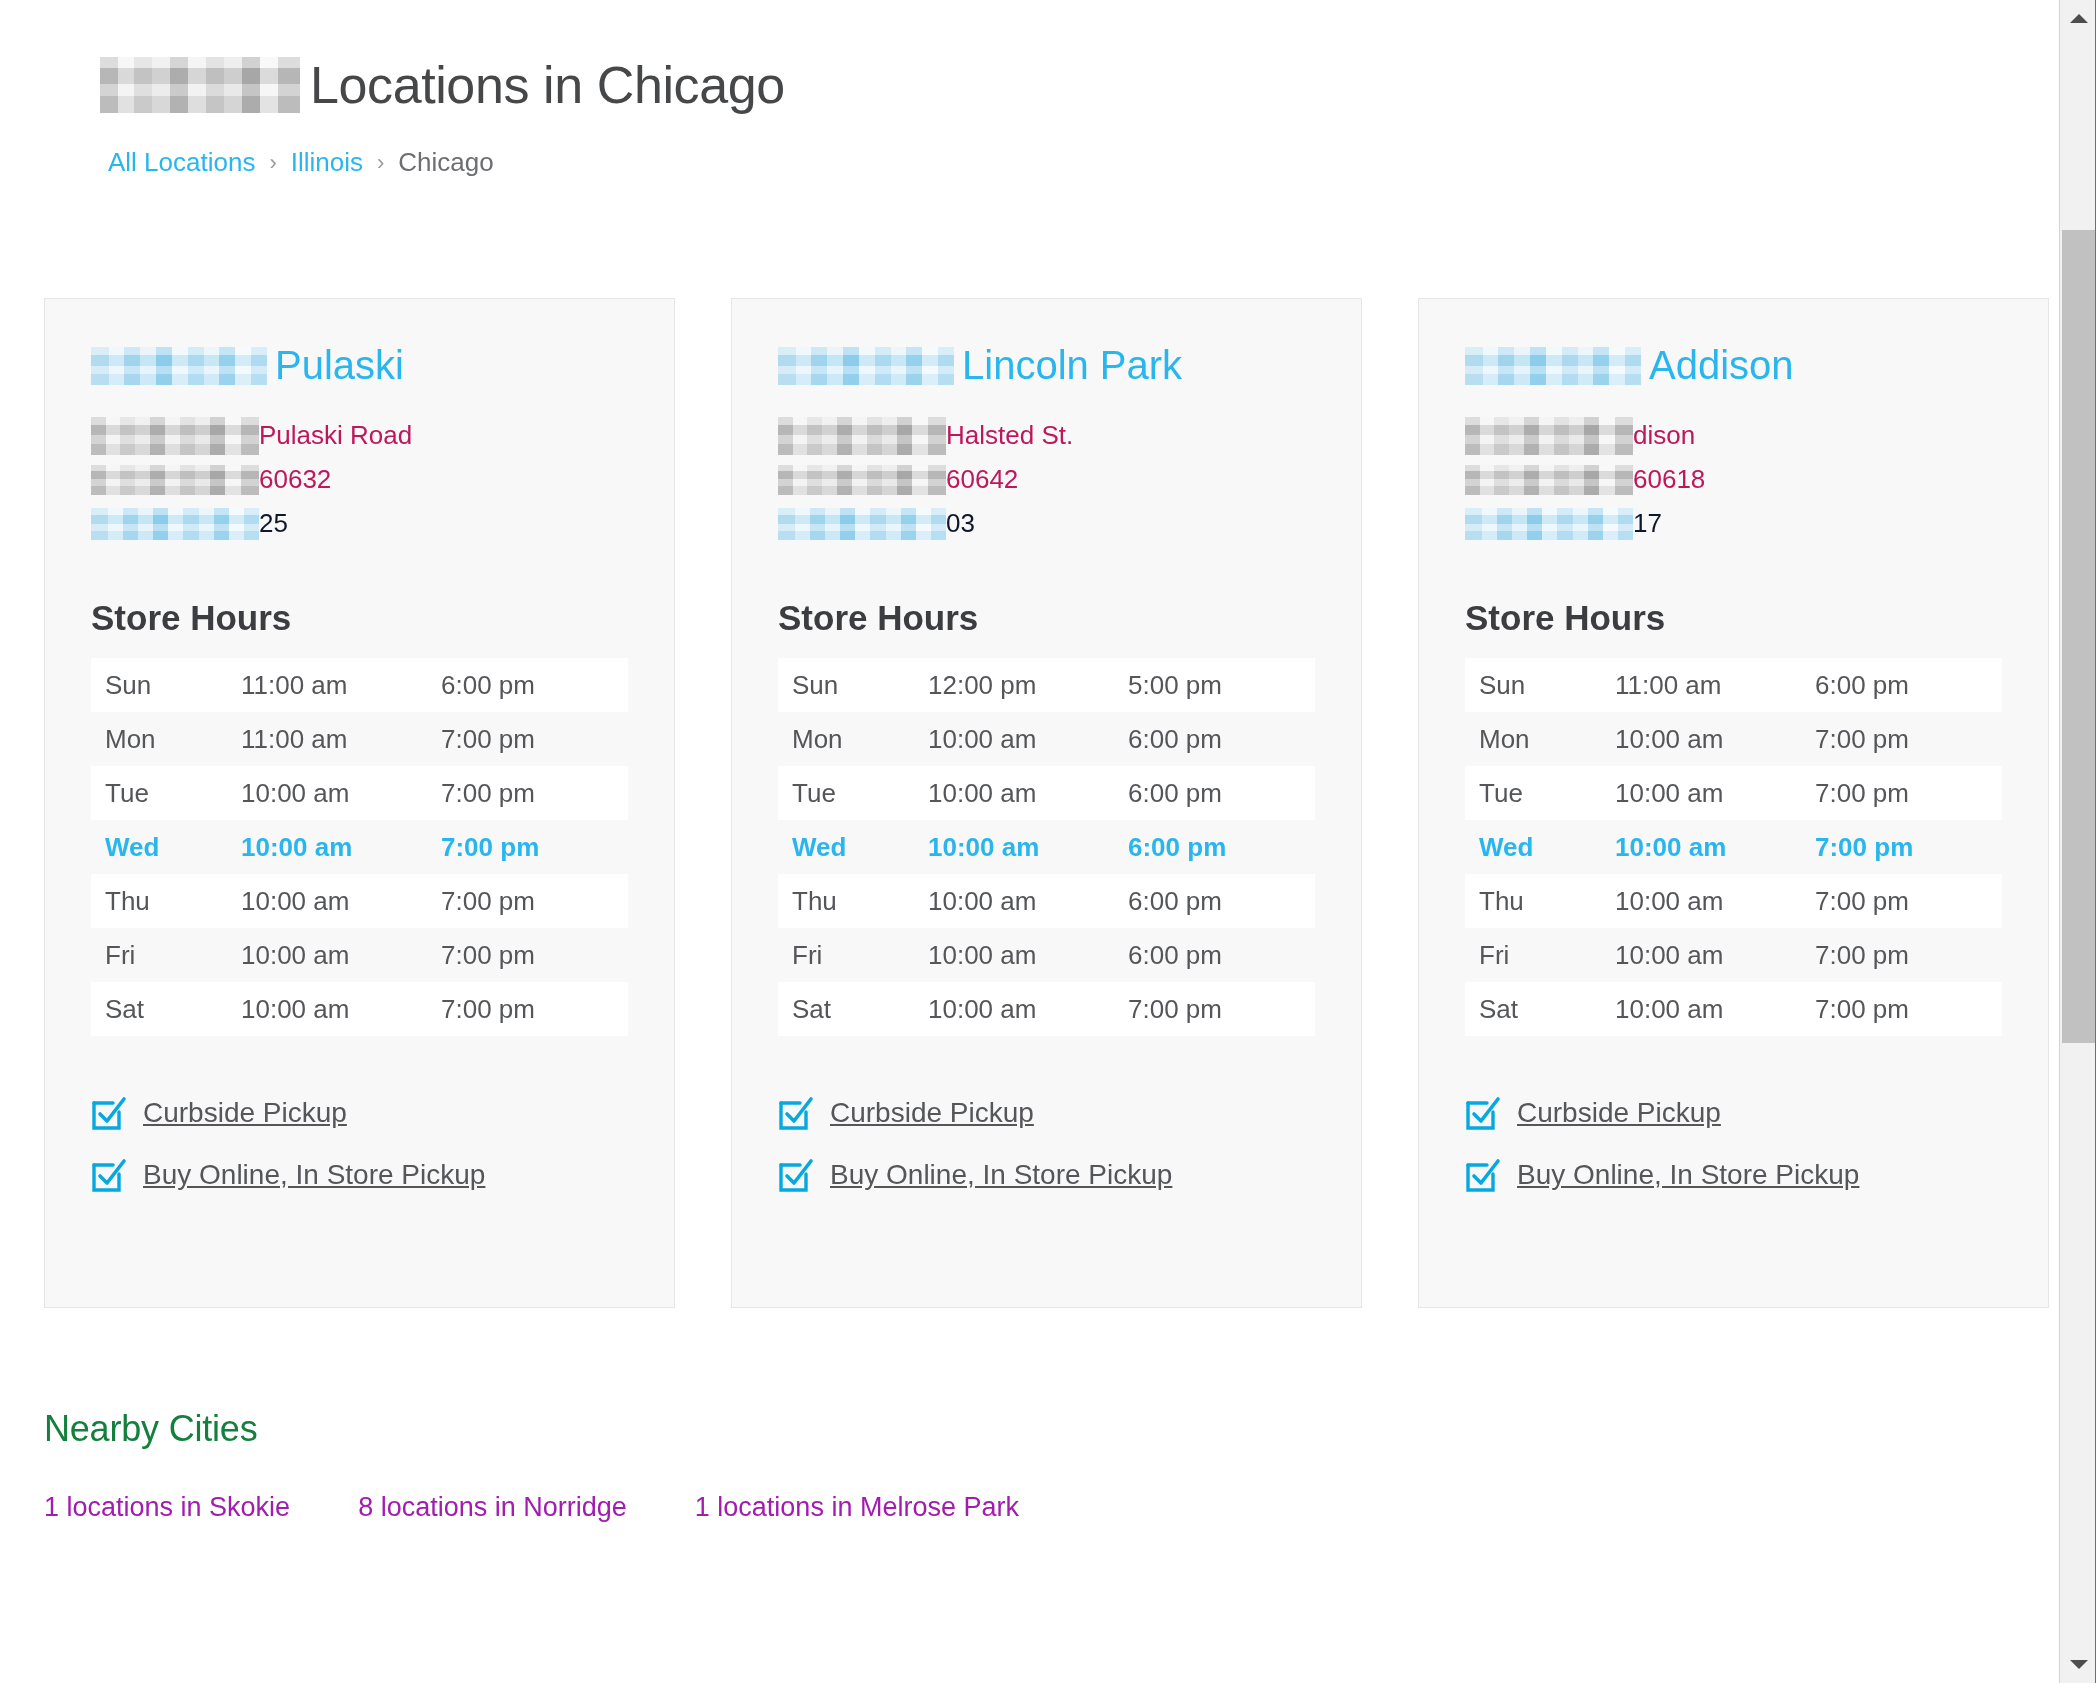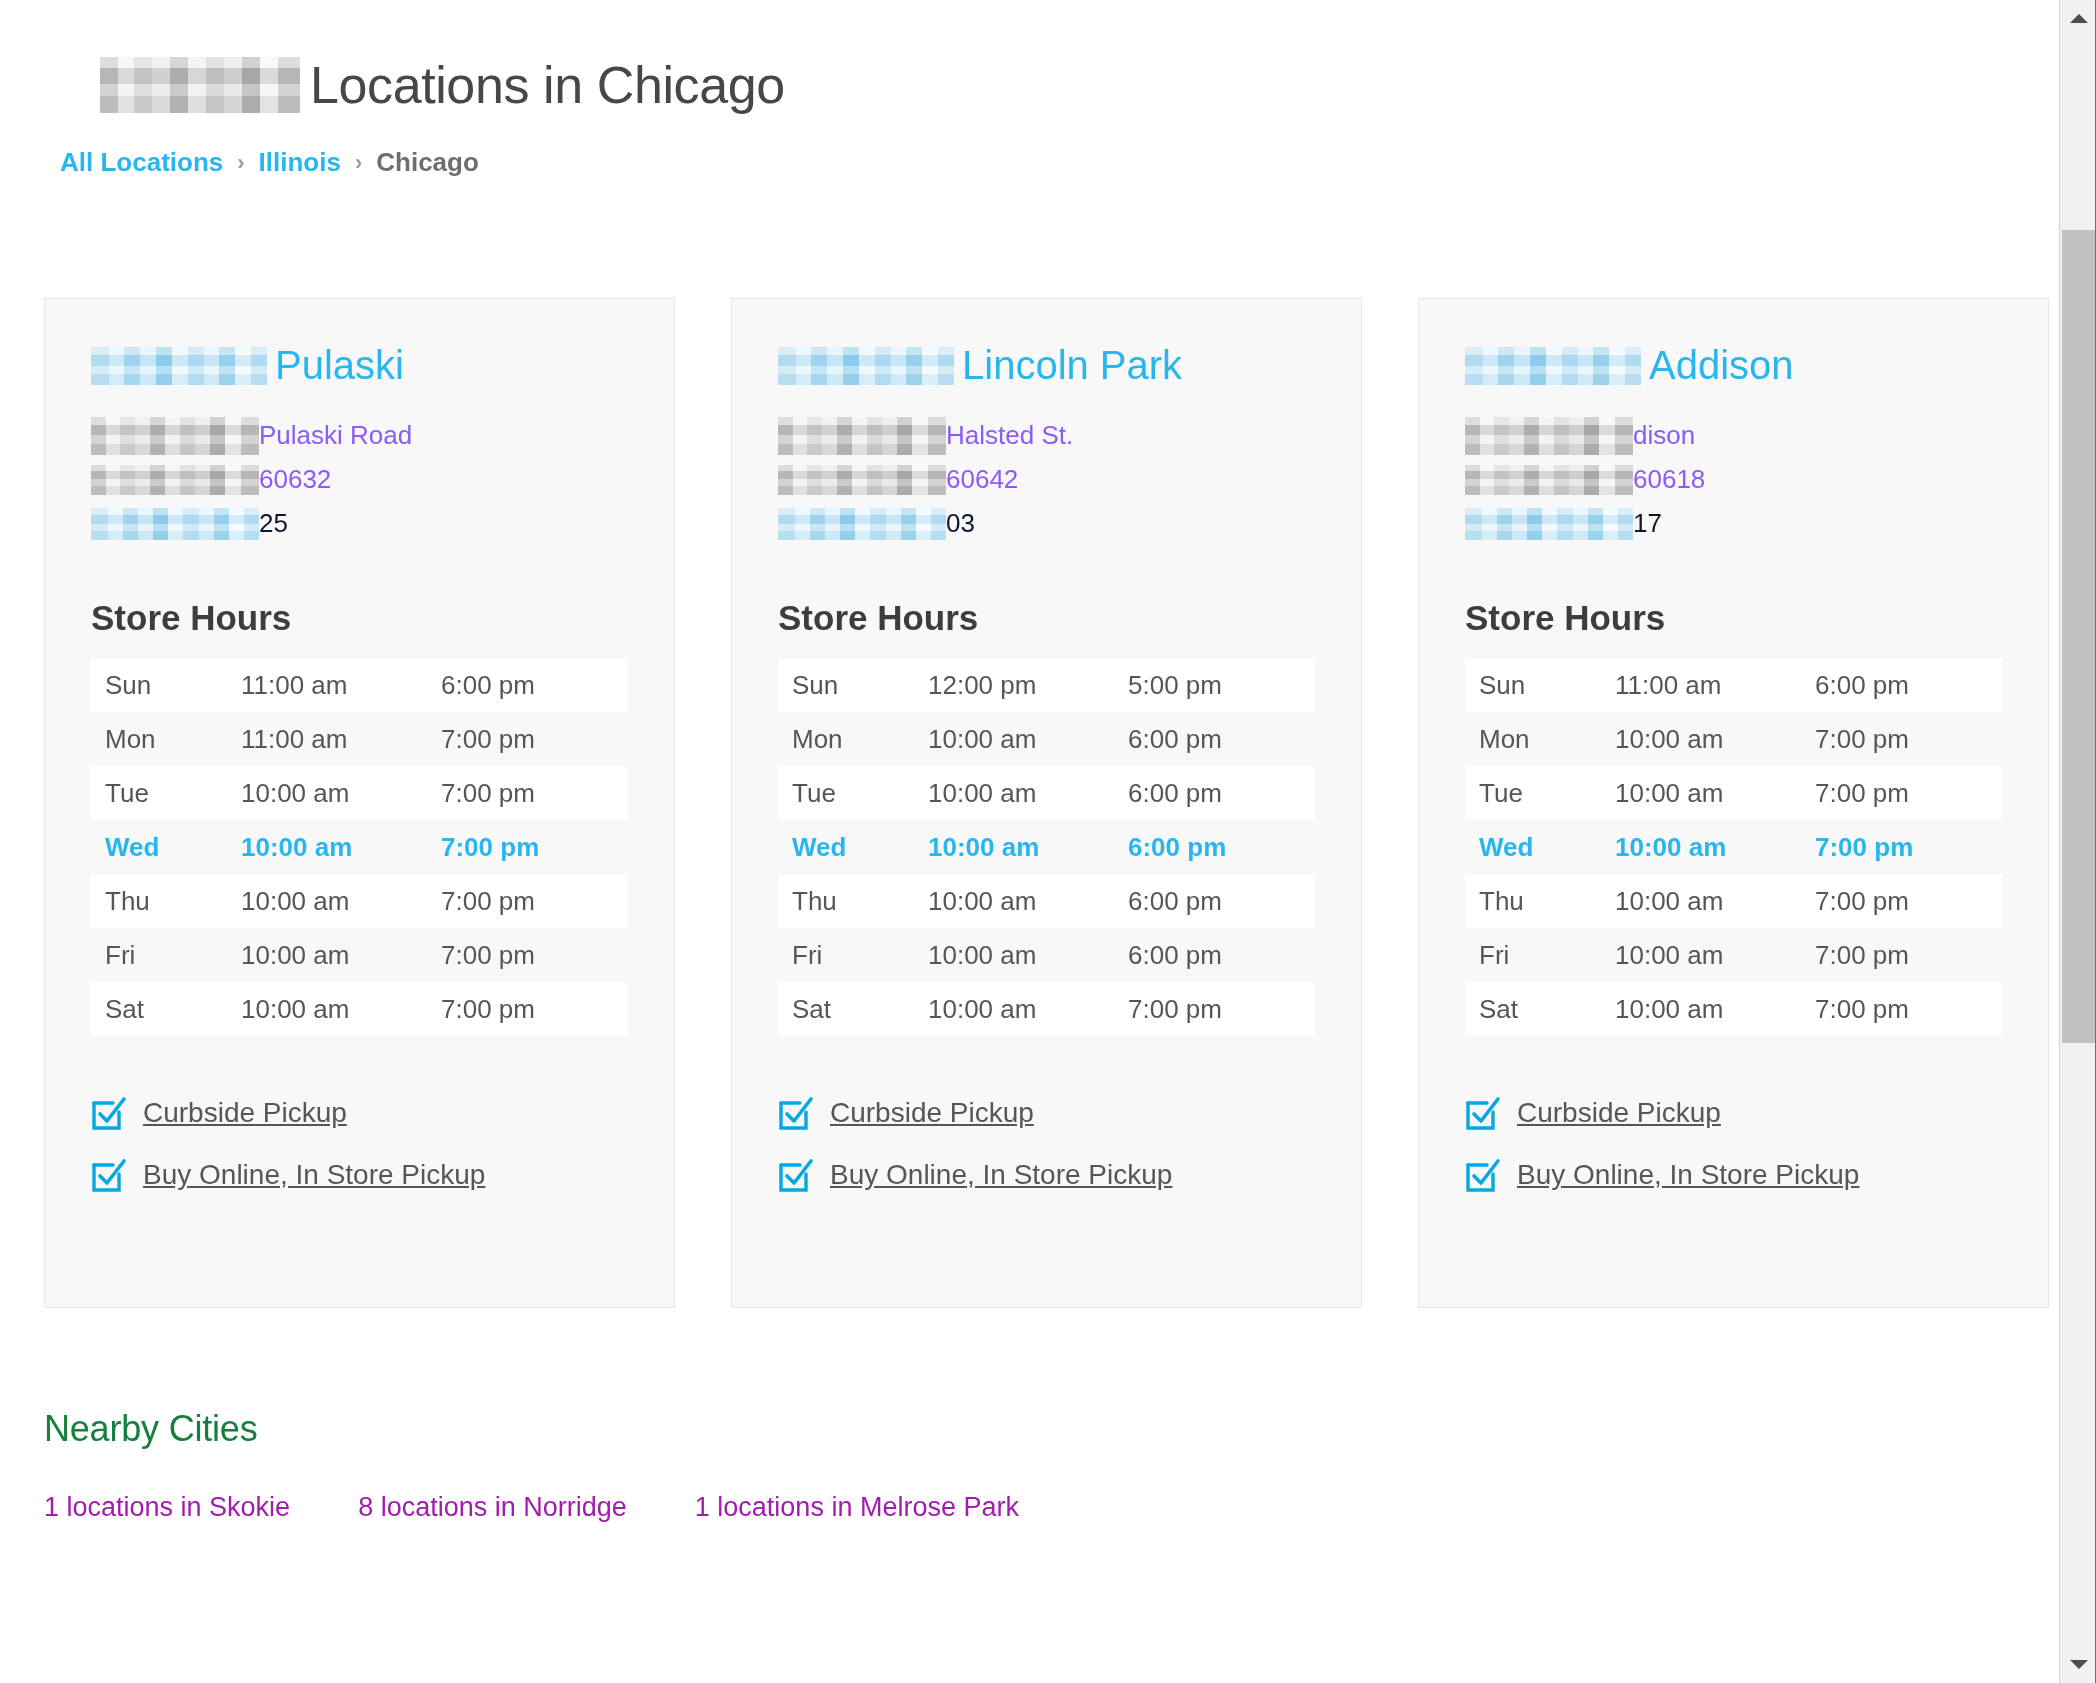--- a/index.html
+++ b/index.html
@@ -86,23 +86,23 @@
     background-image:
       linear-gradient(180deg,
         rgba(255,255,255,.40) 0 22%, rgba(120,195,230,.22) 22% 50%,
         rgba(255,255,255,.35) 50% 72%, rgba(150,210,238,.20) 72% 100%);
   }
 
   
   .breadcrumb {
     display: flex;
     align-items: center;
-    margin: 32px 0 0 60px;
+    margin: 32px 0 0 108px;
     font-size: 26px;
-    font-weight: 700;
+    font-weight: 400;
     text-align: center;
   }
   .crumb-link { color: #29b6ed; text-decoration: none; }
   .crumb-sep { color: #9a9a9a; margin: 0 14px; font-size: 22px; }
   .crumb-current { color: #6d6e71; }
 
   
   .cards {
     display: flex;
     gap: 56px;
@@ -124,21 +124,21 @@
     color: #29b6ed;
     white-space: nowrap;
     margin-bottom: 26px;
   }
   .redact-brand { width: 176px; height: 38px; margin-right: 8px; }
 
   .addr-line {
     display: flex;
     align-items: center;
     font-size: 26px;
-    color: #8b5cf6;
+    color: #be185d;
     line-height: 1.28;
     white-space: nowrap;
     height: 44px;
   }
   .addr-line.phone { color: #0f172a; }
   .redact-street { width: 168px; height: 38px; }
   .redact-city   { width: 168px; height: 30px; }
   .redact-phone  { width: 168px; height: 32px; }
 
   .store-hours-heading {

